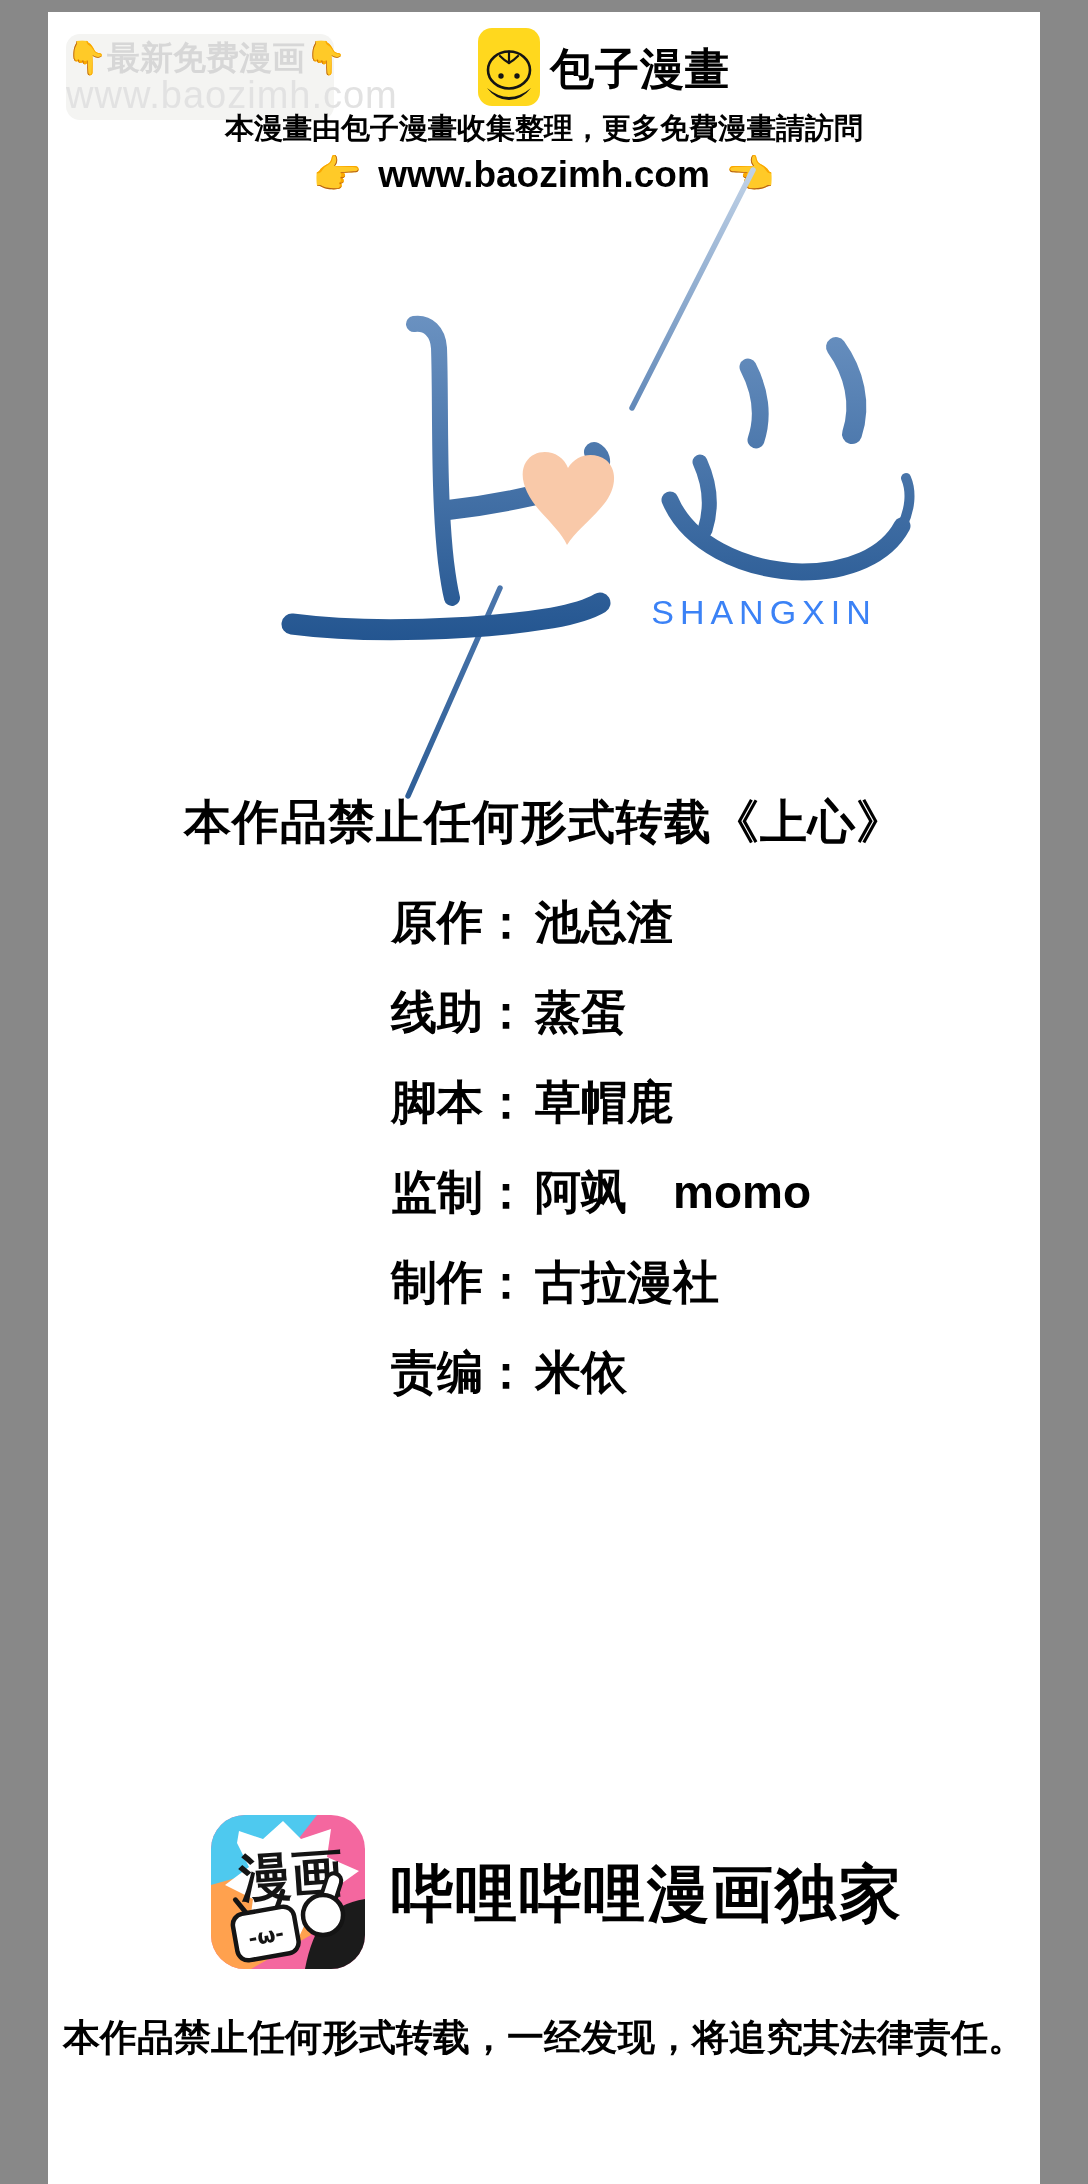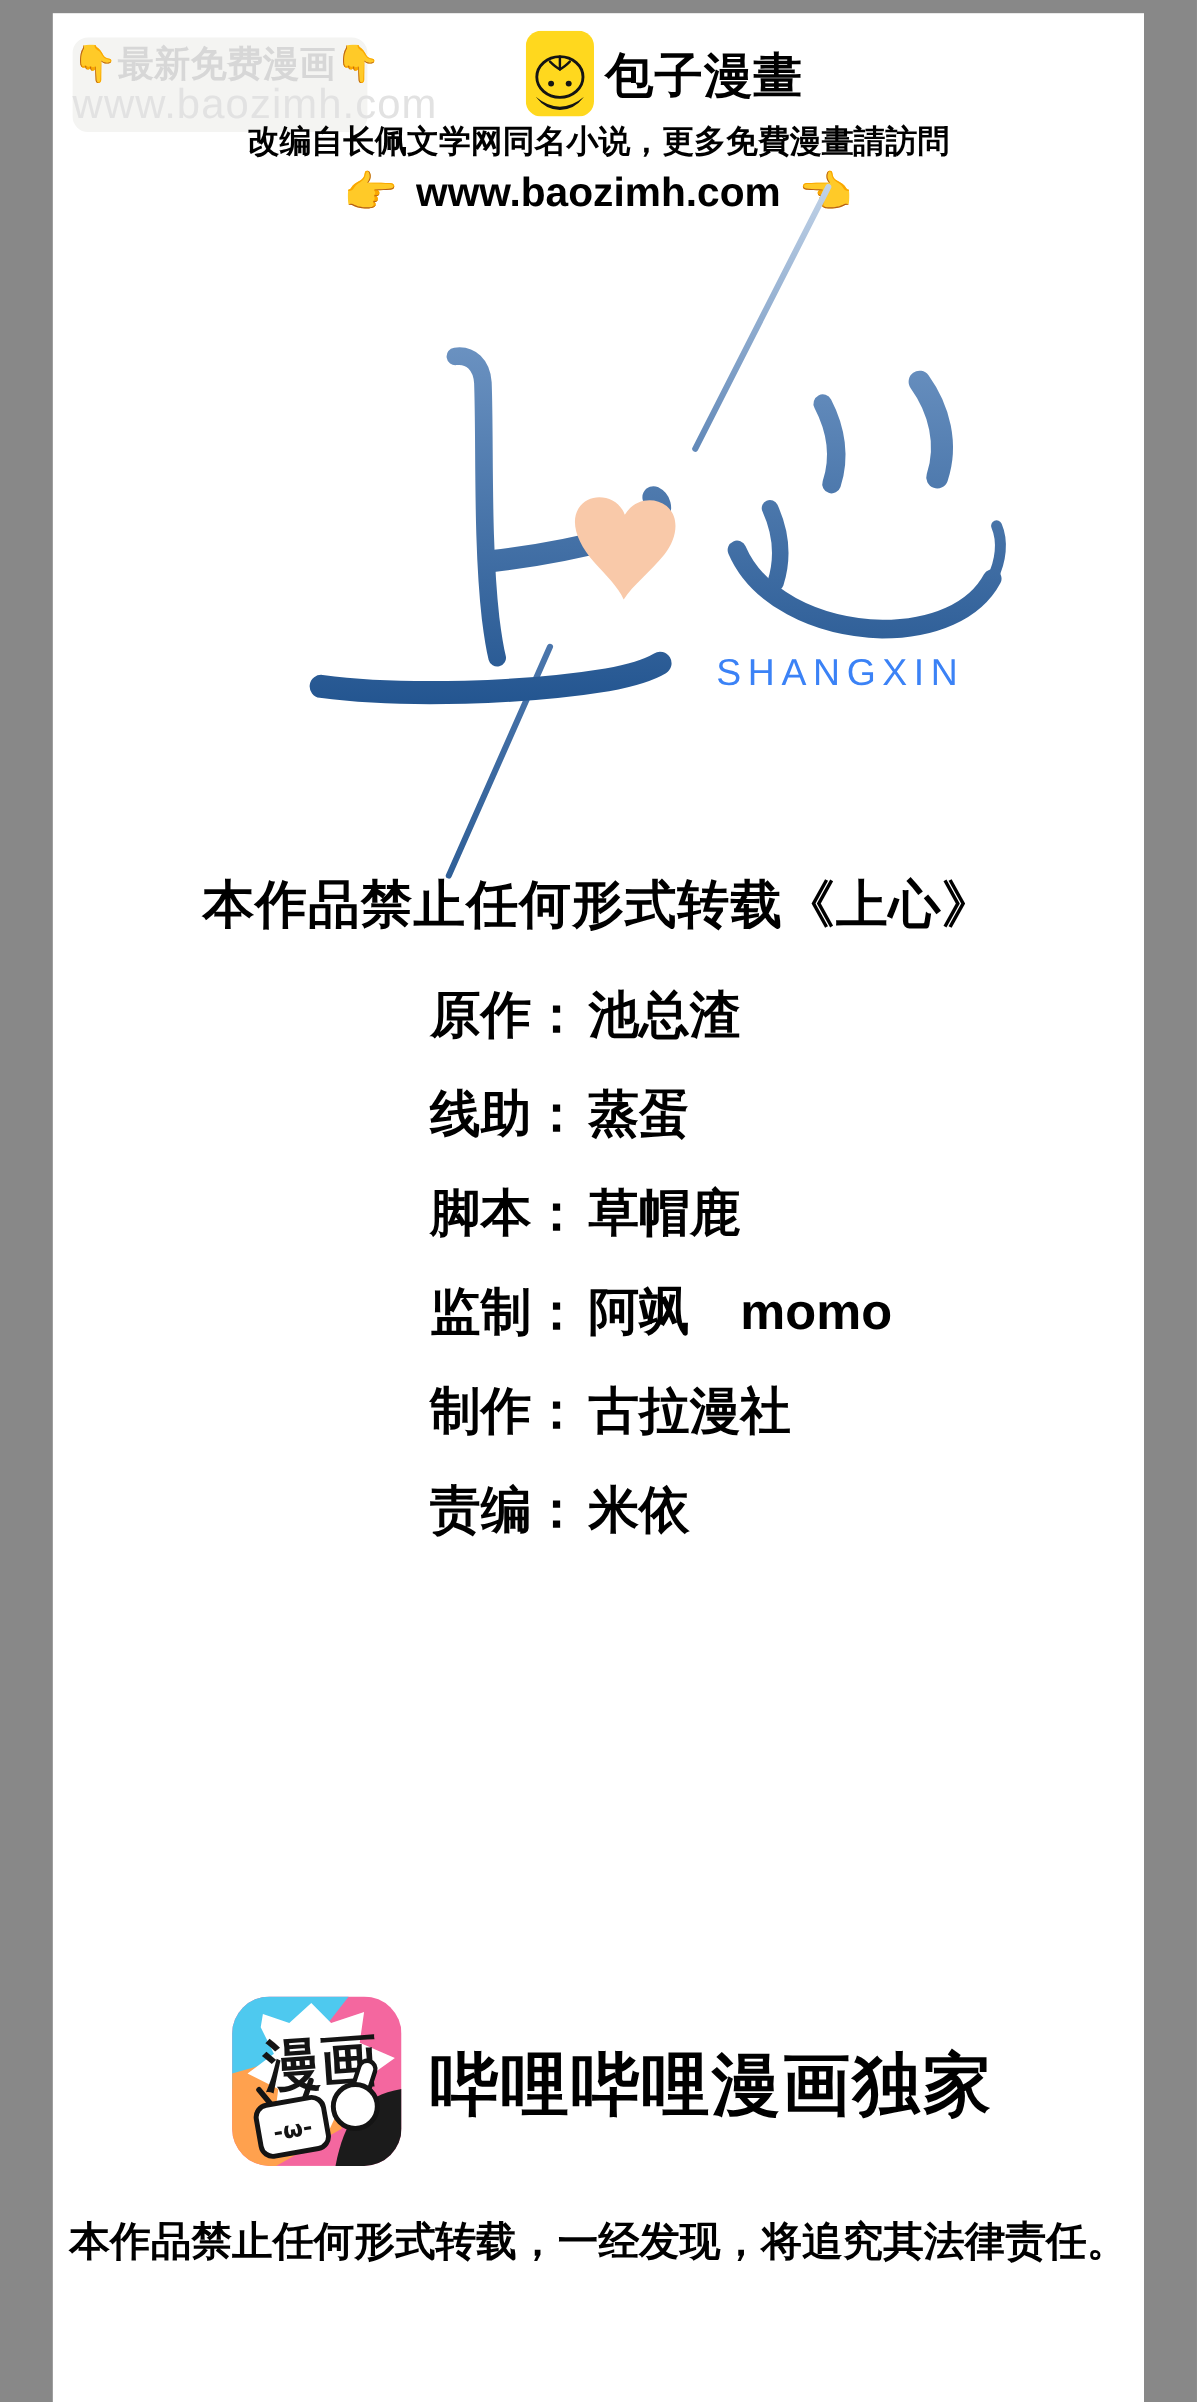--- a/index.html
+++ b/index.html
@@ -72,21 +72,21 @@
         <path d="M 40,28 Q 35,33 31,35" fill="none" stroke="#141414" stroke-width="2.2" stroke-linecap="round"></path>
         <path d="M 31,23.5 L 31,35" fill="none" stroke="#141414" stroke-width="2.2" stroke-linecap="round"></path>
         <circle cx="23" cy="48" r="2.7" fill="#141414"></circle>
         <circle cx="39" cy="48" r="2.7" fill="#141414"></circle>
         <path d="M 9,60 Q 31,78 53,60 Q 44,72 31,72 Q 18,72 9,60 Z" fill="#141414"></path>
       </svg>
     </span>
     <span class="brand-name">包子漫畫</span>
   </div>
 
-  <div class="notice">改编自长佩文学网同名小说，更多免費漫畫請訪問</div>
+  <div class="notice">本漫畫由包子漫畫收集整理，更多免費漫畫請訪問</div>
 
   <div class="url-line">
     <span class="hand">👉</span>
     <span>www.baozimh.com</span>
     <span class="hand">👈</span>
   </div>
 
   <svg class="title-svg" viewBox="0 0 1088 660">
     <defs>
       <linearGradient id="inkGrad" gradientUnits="userSpaceOnUse" x1="0" y1="150" x2="0" y2="480">

